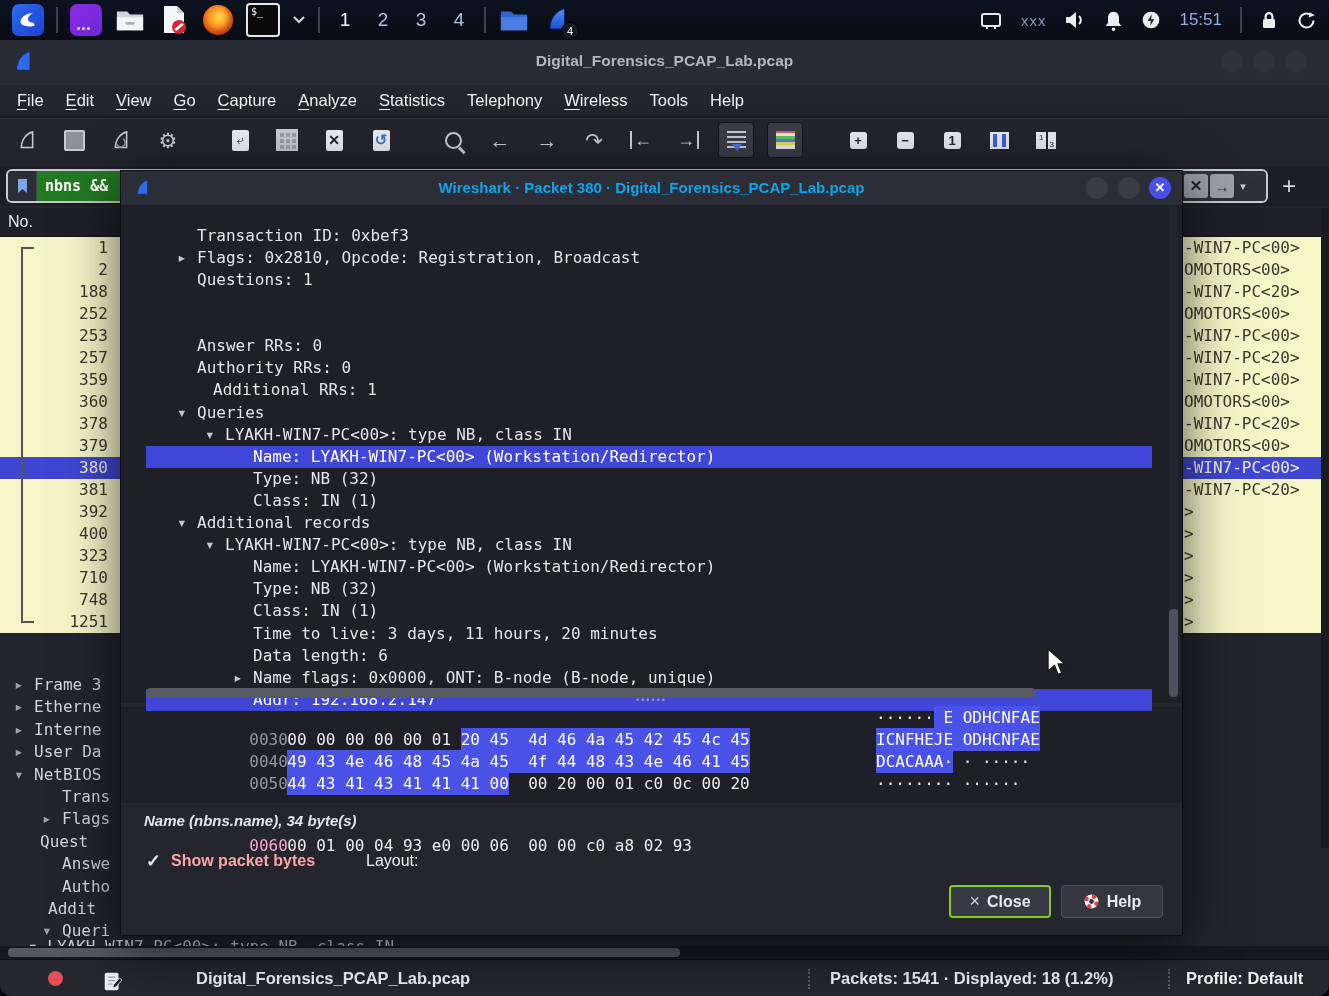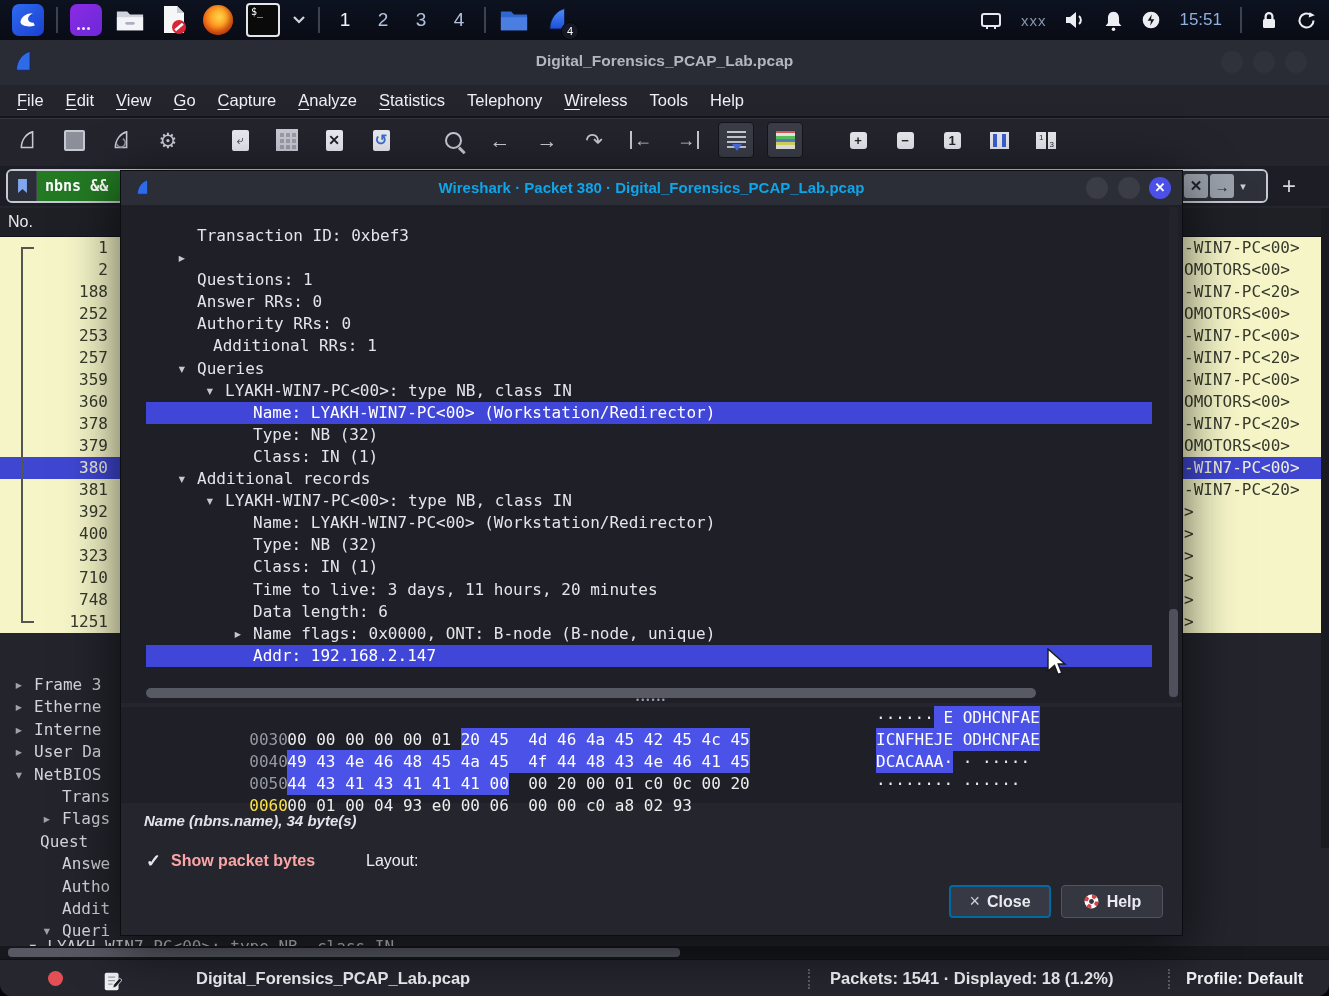--- a/index.html
+++ b/index.html
@@ -133,34 +133,34 @@
   .trow.sel{background:#4047d8;color:#fff;}
   .texp{width:20px;flex:0 0 20px;color:#c6c8cf;}
   .dhscroll{position:absolute;top:517px;left:25px;width:990px;height:10px;}
   .dhscroll .thumb{position:absolute;left:0;top:0;width:890px;height:10px;background:#575a63;border-radius:5px;}
   .dvscroll{position:absolute;right:4px;top:36px;width:9px;height:492px;background:#23242b;border-radius:4px;}
   .dvscroll .thumb{position:absolute;left:0;right:0;bottom:2px;height:88px;background:#4e515b;border-radius:4px;}
   .splitdots{position:absolute;top:525px;left:0;right:0;text-align:center;color:#9a9da6;font-size:9px;letter-spacing:2px;line-height:9px;}
   .dhex{position:absolute;top:536px;left:0;right:0;}
   .hxrow{position:relative;height:22px;line-height:22px;padding-left:32px;font-size:16px;color:#eceded;white-space:pre;}
   .hxoff{display:inline-block;width:38px;color:#9599a1;}
-  .hxoff.dim{color:#fde047;}
+  .hxoff.dim{color:#f9a8d4;margin-top:40px;}
   .hxascii{position:absolute;left:755px;top:0;}
   .hsel{background:#4a52e8;color:#fff;padding:2px 0;}
   .fieldhint{position:absolute;top:641px;left:23px;font-size:15px;font-style:italic;font-weight:700;color:#e3e4ea;}
   .dctrl{position:absolute;top:676px;left:0;right:0;height:32px;}
   .dcheck{position:absolute;left:25px;top:3px;font-size:18px;color:#e6e7ec;font-weight:700;}
   .dcheck-label{position:absolute;left:50px;top:5px;font-size:16px;font-weight:600;color:#fca5a5;}
   .dlay-label{position:absolute;left:245px;top:5px;font-size:16px;color:#eceef2;}
   .dselect{position:absolute;left:318px;top:0;width:250px;height:30px;background:#2b2c34;border:1px solid #4d505a;
     border-radius:3px;box-sizing:border-box;color:#f0f1f5;font-size:16px;font-weight:600;line-height:28px;padding-left:10px;}
   .dselect .caret{position:absolute;right:10px;top:0;color:#9da0a8;font-size:12px;}
   .dbtn{position:absolute;top:714px;height:33px;border-radius:4px;background:#373a45;display:flex;
     align-items:center;justify-content:center;gap:7px;color:#e8eaf0;font-size:16px;font-weight:700;box-sizing:border-box;}
-  .dbtn.close-btn{left:828px;width:102px;border:2px solid #0369a1;}
+  .dbtn.close-btn{left:828px;width:102px;border:2px solid #84cc16;}
   .dbtn.close-btn::before{content:"×";font-size:18px;color:#cfd2da;font-weight:400;}
   .dbtn.help-btn{left:940px;width:102px;border:1px solid #51535e;background:#343640;}
 
   
   .cursor{position:absolute;left:1046px;top:648px;z-index:50;}
 </style>
 </head>
 <body>
 
 <div class="screen">
@@ -529,21 +529,21 @@
         <div class="drow" style="padding-left: 42px;">
           <span class="dexp"></span>
           <span>Answe</span>
         </div>
 
         <div class="drow" style="padding-left: 42px;">
           <span class="dexp"></span>
           <span>Autho</span>
         </div>
 
-        <div class="drow" style="padding-left: 42px;">
+        <div class="drow" style="padding-left: 28px;">
           <span class="dexp"></span>
           <span>Addit</span>
         </div>
 
         <div class="drow" style="padding-left: 42px;">
           <span class="dexp">▾</span>
           <span>Queri</span>
         </div>
       </div>
     <div class="dpartial mono">▾ LYAKH-WIN7-PC&lt;00&gt;: type NB, class IN</div>
@@ -588,28 +588,29 @@
 
     <div class="dtree mono">
 
         <div class="trow" style="padding-left: 31px;">
           <span class="texp"></span>
           <span>Transaction ID: 0xbef3</span>
         </div>
 
         <div class="trow" style="padding-left: 31px;">
           <span class="texp">▸</span>
+          <span>Flags: 0x2810, Opcode: Registration, Broadcast</span>
         </div>
 
         <div class="trow" style="padding-left: 31px;">
           <span class="texp"></span>
           <span>Questions: 1</span>
         </div>
 
-        <div class="trow" style="padding-left: 31px;">
+        <div class="trow" style="padding-left: 31px; margin-top: 44px;">
           <span class="texp"></span>
           <span>Answer RRs: 0</span>
         </div>
 
         <div class="trow" style="padding-left: 31px;">
           <span class="texp"></span>
           <span>Authority RRs: 0</span>
         </div>
 
         <div class="trow" style="padding-left: 31px; gap: 16px;">

